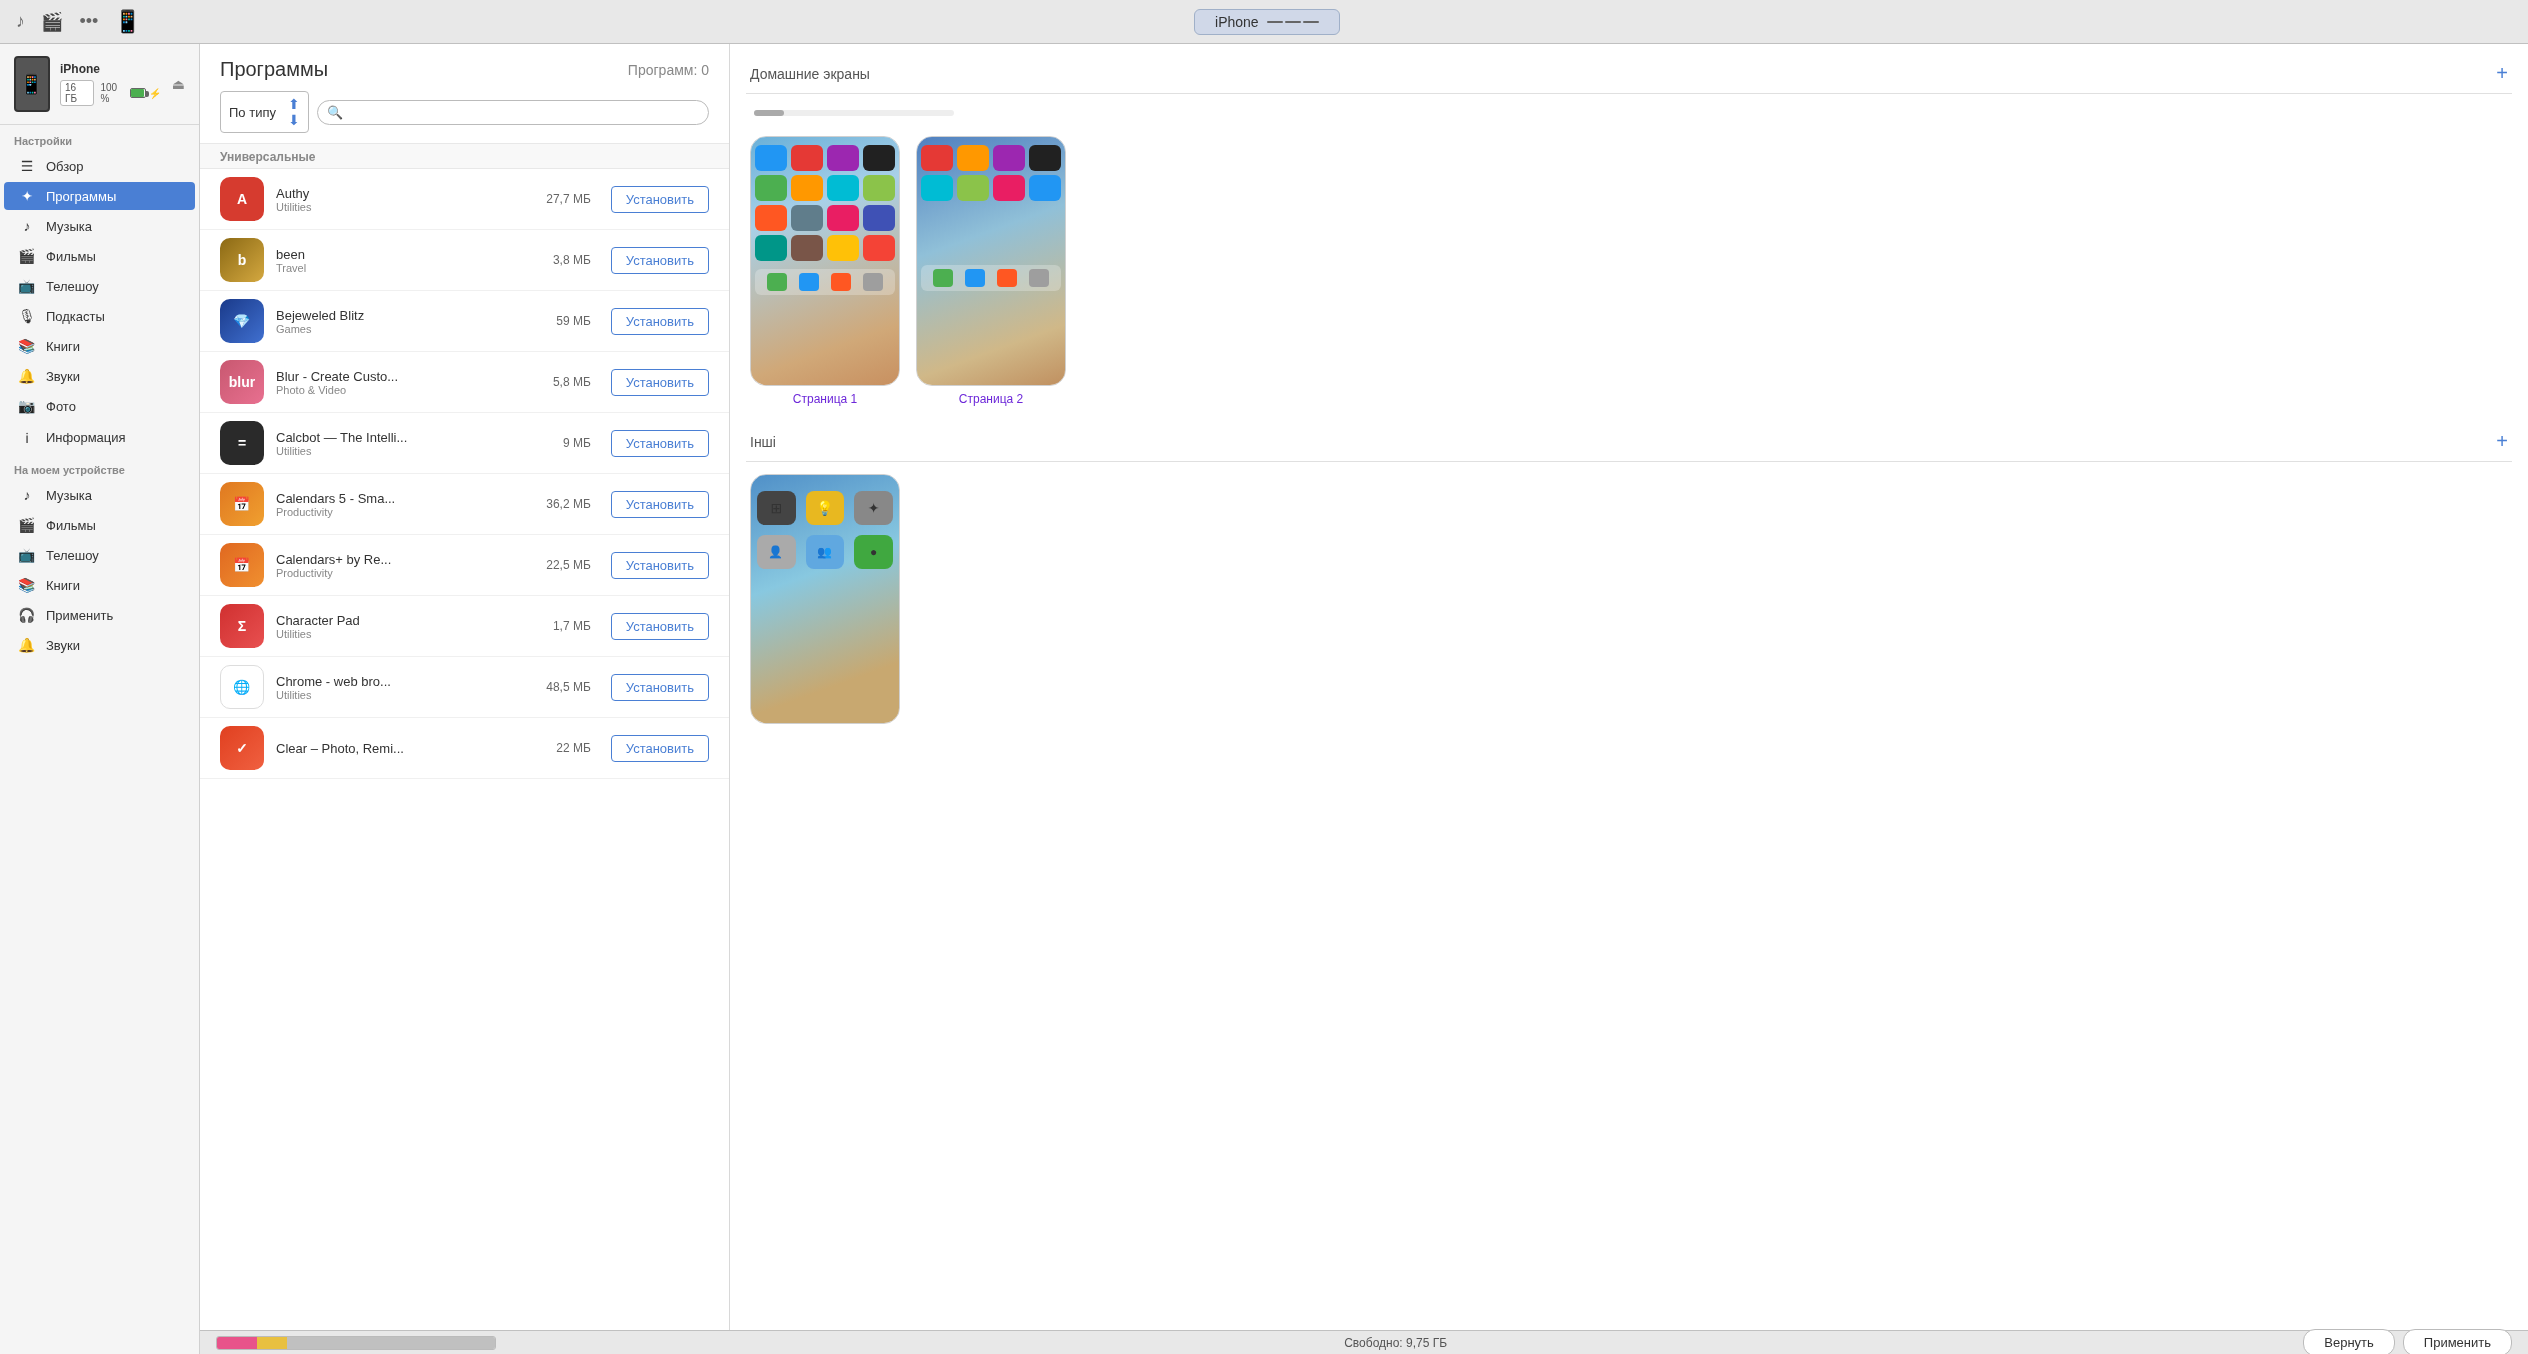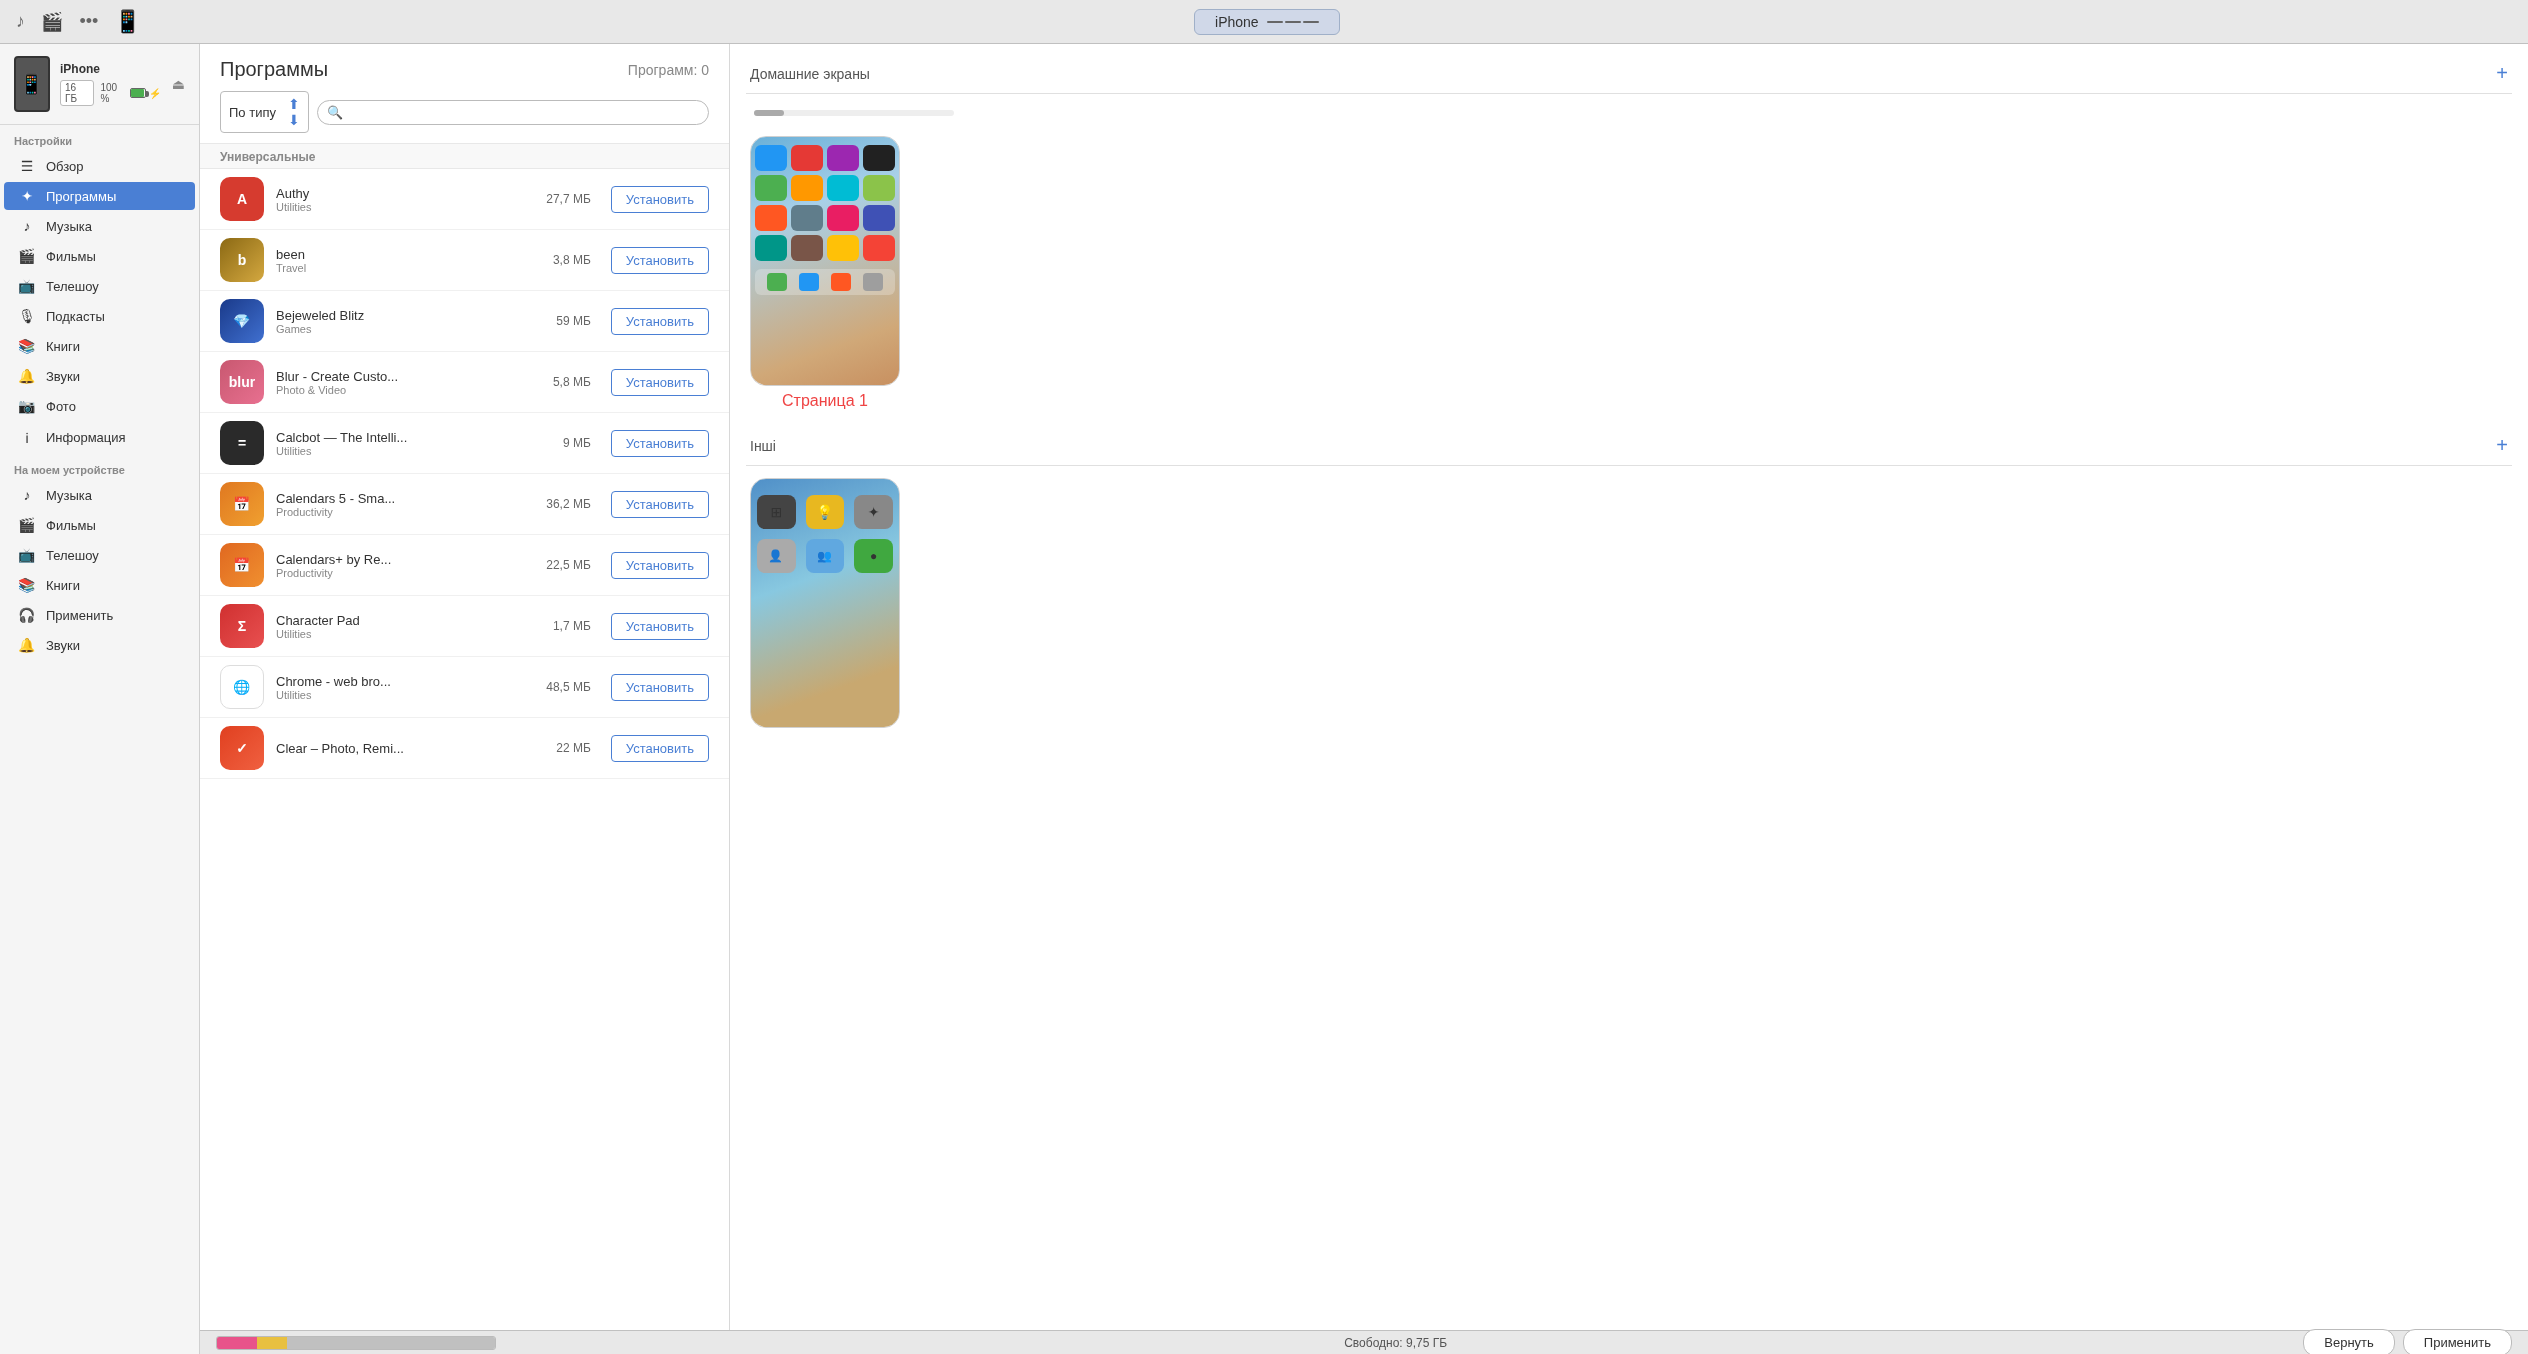--- a/index.html
+++ b/index.html
@@ -164,21 +164,21 @@
     .add-btn { color: #4a7fd4; font-size: 20px; cursor: pointer; font-weight: 300; }
     .screens-grid { display: flex; flex-wrap: wrap; gap: 16px; padding: 0 4px; }
     .screen-item { display: flex; flex-direction: column; align-items: center; gap: 6px; }
     .screen-thumb {
       width: 150px; height: 250px;
       border-radius: 16px; overflow: hidden;
       border: 1px solid #d0d0d0;
       background: linear-gradient(135deg, #4a90c8 0%, #7ec8e3 50%, #c8a87e 100%);
       position: relative;
     }
-    .screen-label { font-size: 16px; color: #ef4444; }
+    .screen-label { font-size: 12px; color: #6d28d9; }
     .screen-thumb-other {
       background: linear-gradient(135deg, #5a9fd4 0%, #8ad4e8 40%, #d4a870 100%);
     }
 
     
     .status-bar {
       height: 24px;
       background: #e8e8e8;
       border-top: 1px solid #c0c0c0;
       display: flex; align-items: center;
@@ -474,20 +474,41 @@
                   <div style="grid-column:span 4;background:rgba(255,255,255,0.25);border-radius:6px;height:26px;margin-top:4px;display:flex;justify-content:space-around;align-items:center;padding:0 6px;">
                     <div style="background:#4caf50;border-radius:4px;width:20px;height:18px;"></div>
                     <div style="background:#2196f3;border-radius:4px;width:20px;height:18px;"></div>
                     <div style="background:#ff5722;border-radius:4px;width:20px;height:18px;"></div>
                     <div style="background:#9e9e9e;border-radius:4px;width:20px;height:18px;"></div>
                   </div>
                 </div>
               </div>
               <span class="screen-label">Страница 1</span>
             </div>
+            <div class="screen-item">
+              <div class="screen-thumb screen-thumb-other">
+                <div style="width:100%;height:100%;background:linear-gradient(160deg,#5080c0 0%,#90c0d8 40%,#d0b888 80%,#c09060 100%);padding:8px 4px;display:grid;grid-template-columns:repeat(4,1fr);gap:4px;align-content:start;">
+                  <div style="background:#e53935;border-radius:6px;height:26px;"></div>
+                  <div style="background:#ff9800;border-radius:6px;height:26px;"></div>
+                  <div style="background:#9c27b0;border-radius:6px;height:26px;"></div>
+                  <div style="background:#212121;border-radius:6px;height:26px;"></div>
+                  <div style="background:#00bcd4;border-radius:6px;height:26px;"></div>
+                  <div style="background:#8bc34a;border-radius:6px;height:26px;"></div>
+                  <div style="background:#e91e63;border-radius:6px;height:26px;"></div>
+                  <div style="background:#2196f3;border-radius:6px;height:26px;"></div>
+                  <div style="grid-column:span 4;background:rgba(255,255,255,0.25);border-radius:6px;height:26px;margin-top:60px;display:flex;justify-content:space-around;align-items:center;padding:0 6px;">
+                    <div style="background:#4caf50;border-radius:4px;width:20px;height:18px;"></div>
+                    <div style="background:#2196f3;border-radius:4px;width:20px;height:18px;"></div>
+                    <div style="background:#ff5722;border-radius:4px;width:20px;height:18px;"></div>
+                    <div style="background:#9e9e9e;border-radius:4px;width:20px;height:18px;"></div>
+                  </div>
+                </div>
+              </div>
+              <span class="screen-label">Страница 2</span>
+            </div>
           </div>
         </div>
 
         <div class="screens-section">
           <div class="screens-section-header">
             <span>Інші</span>
             <span class="add-btn">+</span>
           </div>
           <div class="screens-grid">
             <div class="screen-item">

